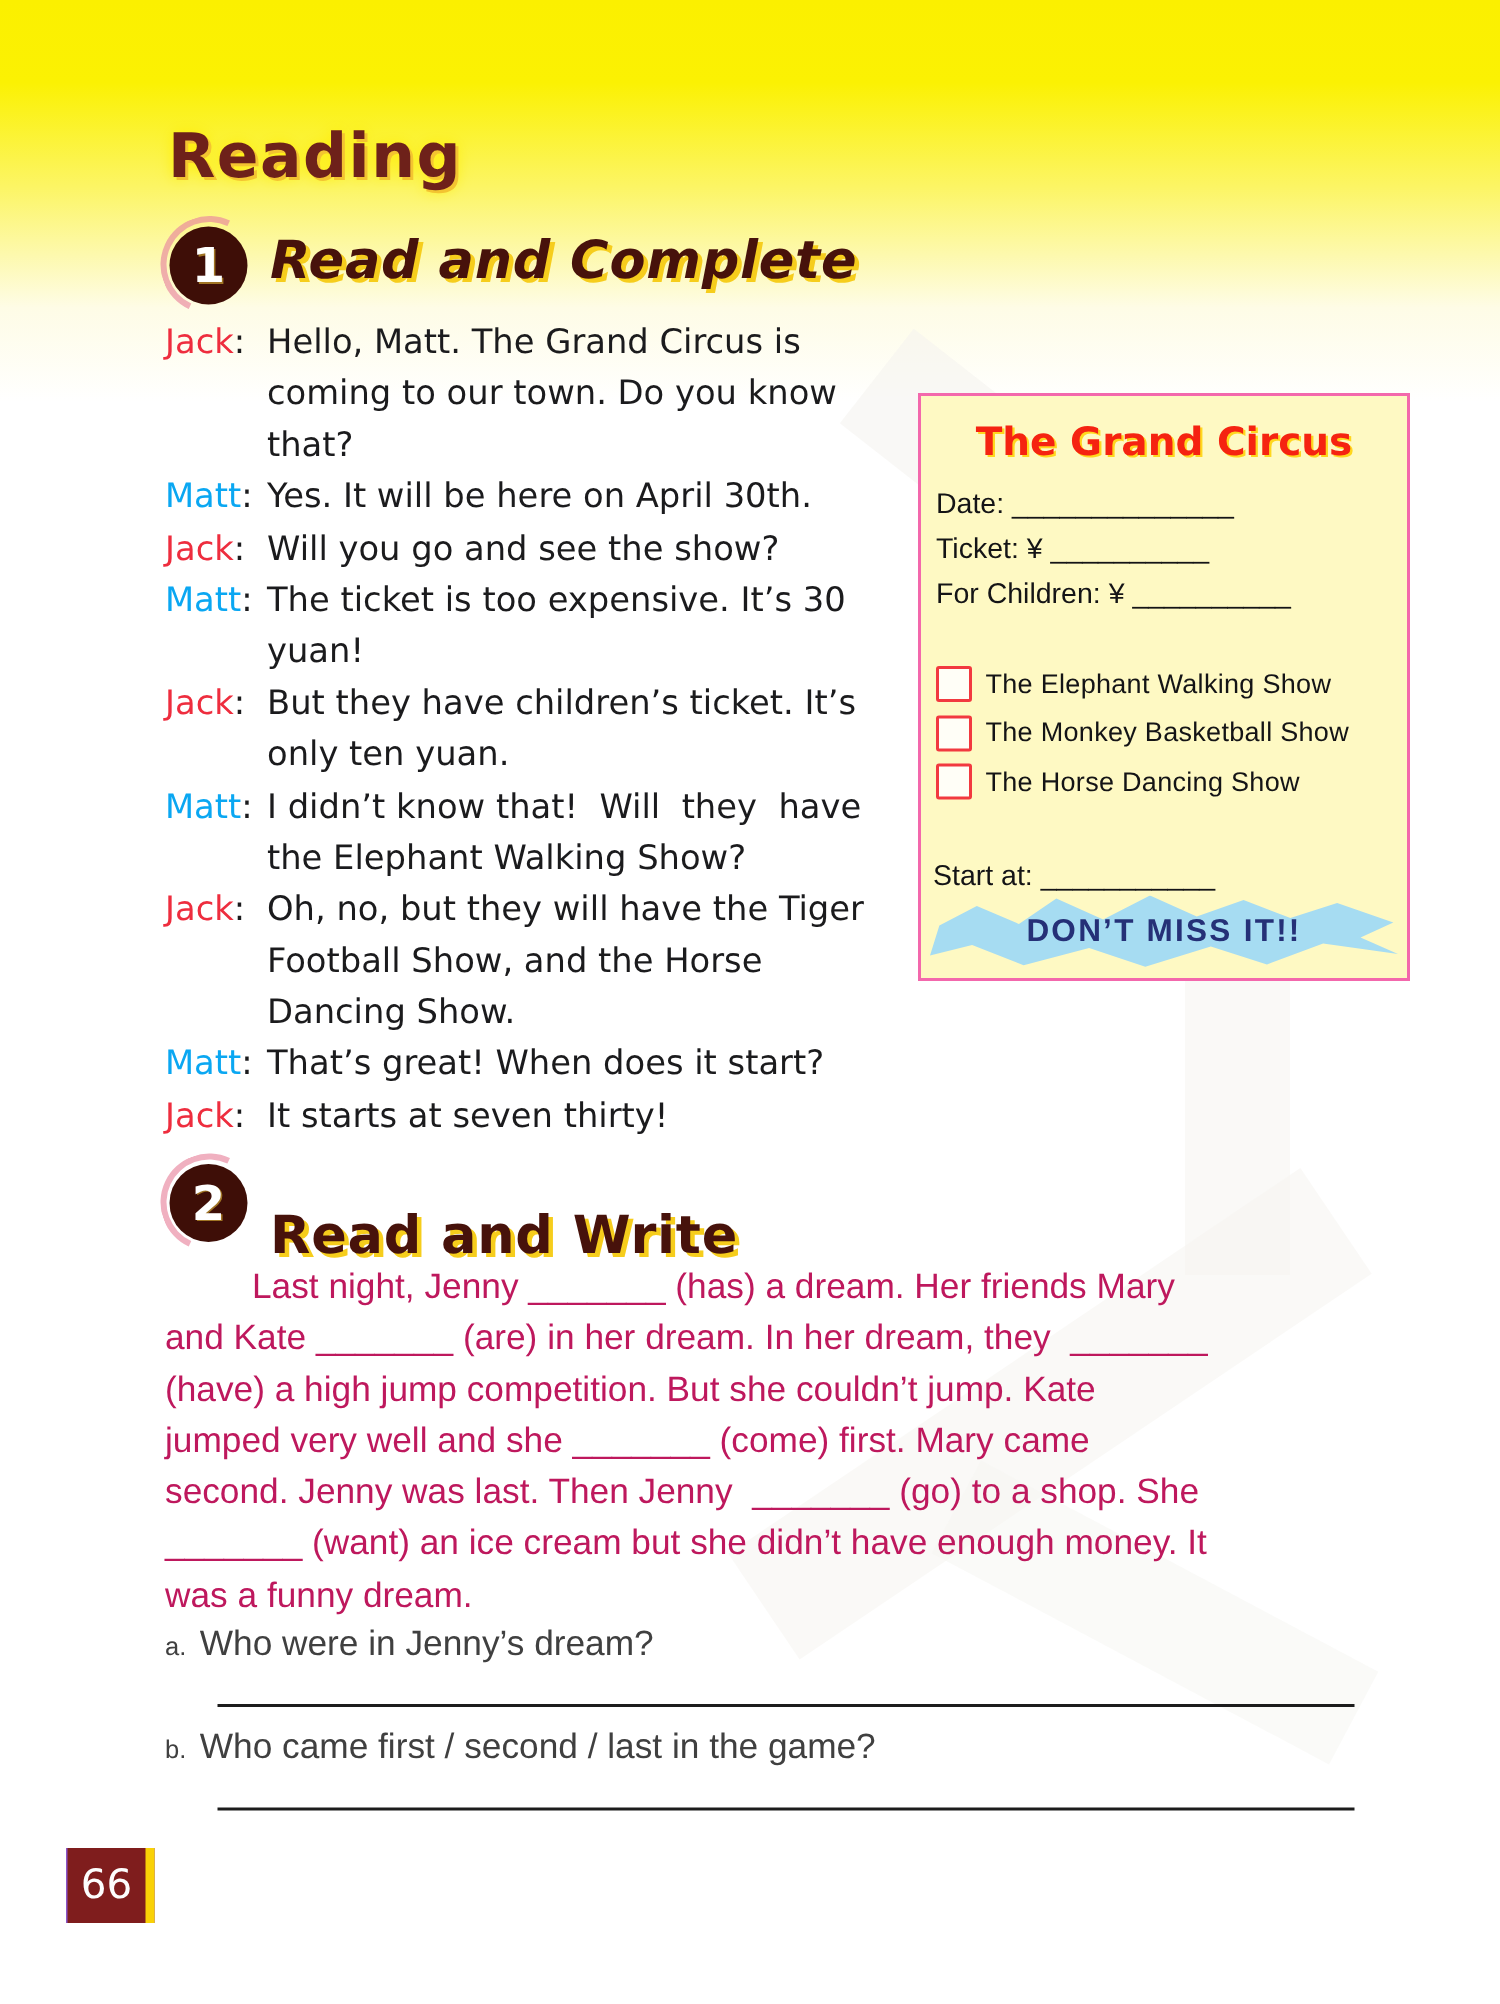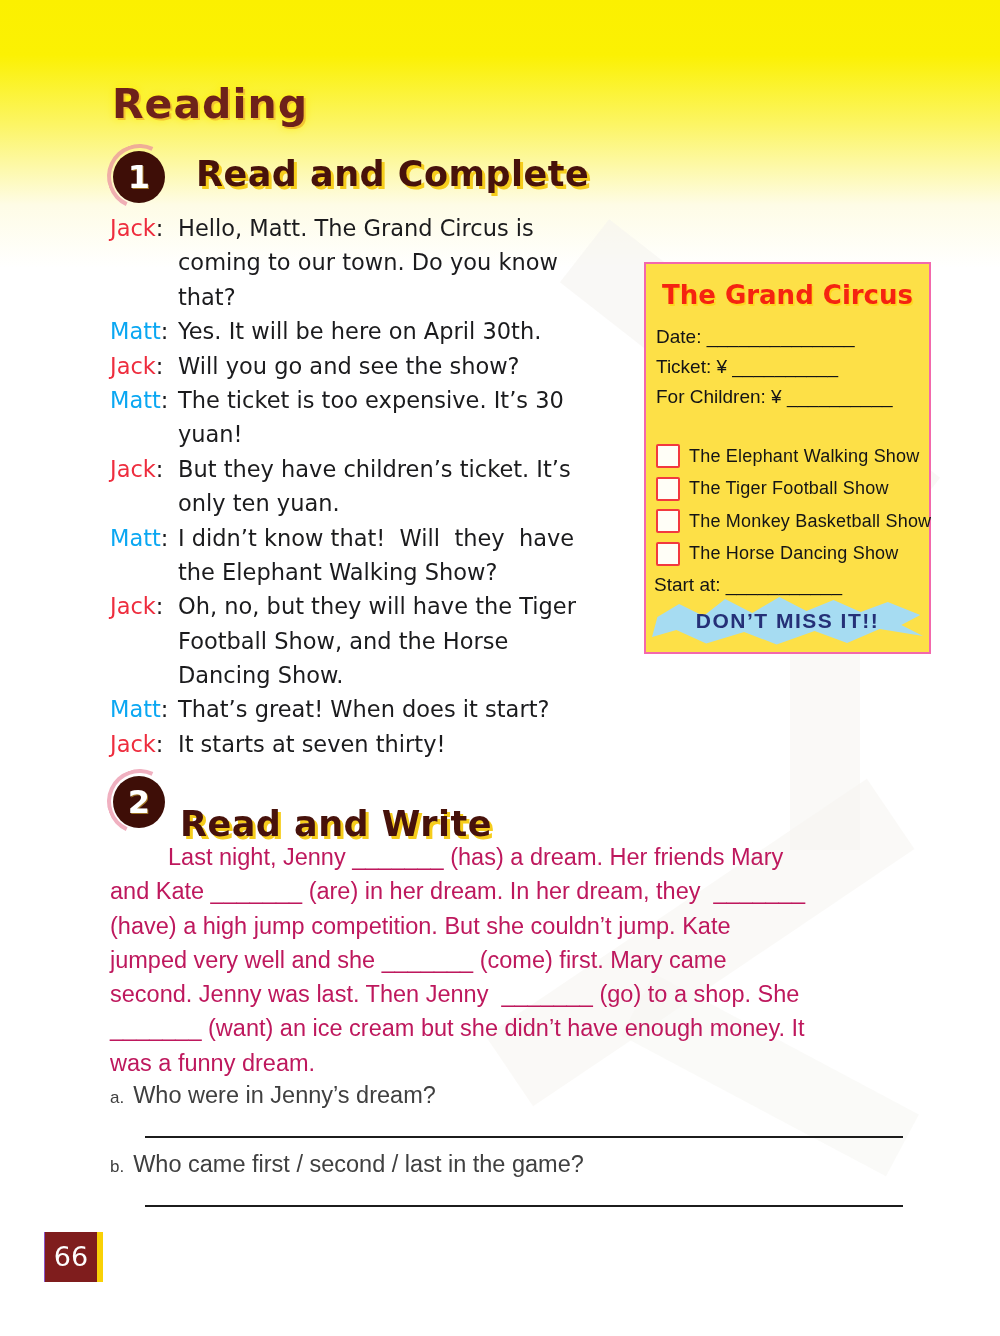--- a/index.html
+++ b/index.html
@@ -25,22 +25,22 @@
         transform:rotate(-20deg);}
   .section-heading{font-family:"DejaVu Sans",sans-serif;font-size:35px;font-weight:800;color:#47120b;
         letter-spacing:.5px;text-shadow:3px 3px 0 #f6cd1c;}
 
   .dialogue{left:110px;top:211px;width:505px;font-family:"DejaVu Sans",sans-serif;
         font-size:22.5px;line-height:34.4px;}
   .dlg-line{position:relative;padding-left:68px;white-space:nowrap;height:34.4px;}
   .speaker-wrap{position:absolute;left:0;top:0;}
   .colon{color:#1b1b1d;}
 
-  .circus-card{left:612px;top:262px;width:287px;height:392px;background:#fde047;
-        border:2.5px solid #f368ac;box-sizing:border-box;margin-left:32px;}
+  .circus-card{left:612px;top:262px;width:328px;height:392px;background:#fef9c3;
+        border:2.5px solid #f368ac;box-sizing:border-box;}
   .card-title{position:absolute;left:0;right:0;top:16px;text-align:center;
         font-family:"DejaVu Sans",sans-serif;font-size:26px;font-weight:800;color:#f52311;
         text-shadow:1.5px 1.5px 0 #ffd71e;}
   .card-fields{position:absolute;left:10px;top:58px;font-size:19px;line-height:30px;color:#141416;}
   .card-shows{position:absolute;left:10px;top:176px;}
   .show-row{position:relative;height:32.5px;display:flex;align-items:center;}
   .cbx{display:inline-block;width:20px;height:20px;background:#fffef7;border:2.5px solid #f2393f;
         border-radius:2px;box-sizing:content-box;}
   .show-label{margin-left:9px;font-size:18px;letter-spacing:.2px;color:#141416;white-space:nowrap;}
   .start-at{position:absolute;left:8px;top:310px;font-size:19px;color:#141416;}
@@ -68,21 +68,21 @@
 <div class="page">
   <div class="top-gradient"></div>
   <div class="wm wm1"></div>
   <div class="wm wm2"></div>
   <div class="wm wm3"></div>
   <div class="wm wm4"></div>
 
   <div class="z page-title">Reading</div>
 
   <div class="z badge" style="left:113px;top:151px;">1</div>
-  <div class="z section-heading" style="left:196px;top:154px;">Read and Complete</div>
+  <div class="z section-heading" style="left:180px;top:154px;font-style:italic;">Read and Complete</div>
 
   <div class="z dialogue" id="dialogue">
       <div class="dlg-line"><span class="speaker-wrap"><span style="color: rgb(238, 45, 62);">Jack</span><span class="colon">:</span></span><span>Hello, Matt. The Grand Circus is</span></div>
       <div class="dlg-line"><span>coming to our town. Do you know</span></div>
       <div class="dlg-line"><span>that?</span></div>
       <div class="dlg-line"><span class="speaker-wrap"><span style="color: rgb(10, 167, 242);">Matt</span><span class="colon">:</span></span><span>Yes. It will be here on April 30th.</span></div>
       <div class="dlg-line"><span class="speaker-wrap"><span style="color: rgb(238, 45, 62);">Jack</span><span class="colon">:</span></span><span>Will you go and see the show?</span></div>
       <div class="dlg-line"><span class="speaker-wrap"><span style="color: rgb(10, 167, 242);">Matt</span><span class="colon">:</span></span><span>The ticket is too expensive. It’s 30</span></div>
       <div class="dlg-line"><span>yuan!</span></div>
       <div class="dlg-line"><span class="speaker-wrap"><span style="color: rgb(238, 45, 62);">Jack</span><span class="colon">:</span></span><span>But they have children’s ticket. It’s</span></div>
@@ -100,24 +100,20 @@
     <div class="card-title">The Grand Circus</div>
     <div class="card-fields">
       <div>Date: ______________</div>
       <div>Ticket: ¥ __________</div>
       <div>For Children: ¥ __________</div>
     </div>
     <div class="card-shows" id="shows">
         <div class="show-row">
           <span class="cbx"></span>
           <span class="show-label">The Elephant Walking Show</span>
-        </div>
-        <div class="show-row">
-          <span class="cbx"></span>
-          <span class="show-label">The Tiger Football Show</span>
         </div>
         <div class="show-row">
           <span class="cbx"></span>
           <span class="show-label">The Monkey Basketball Show</span>
         </div>
         <div class="show-row">
           <span class="cbx"></span>
           <span class="show-label">The Horse Dancing Show</span>
         </div>
       </div>

